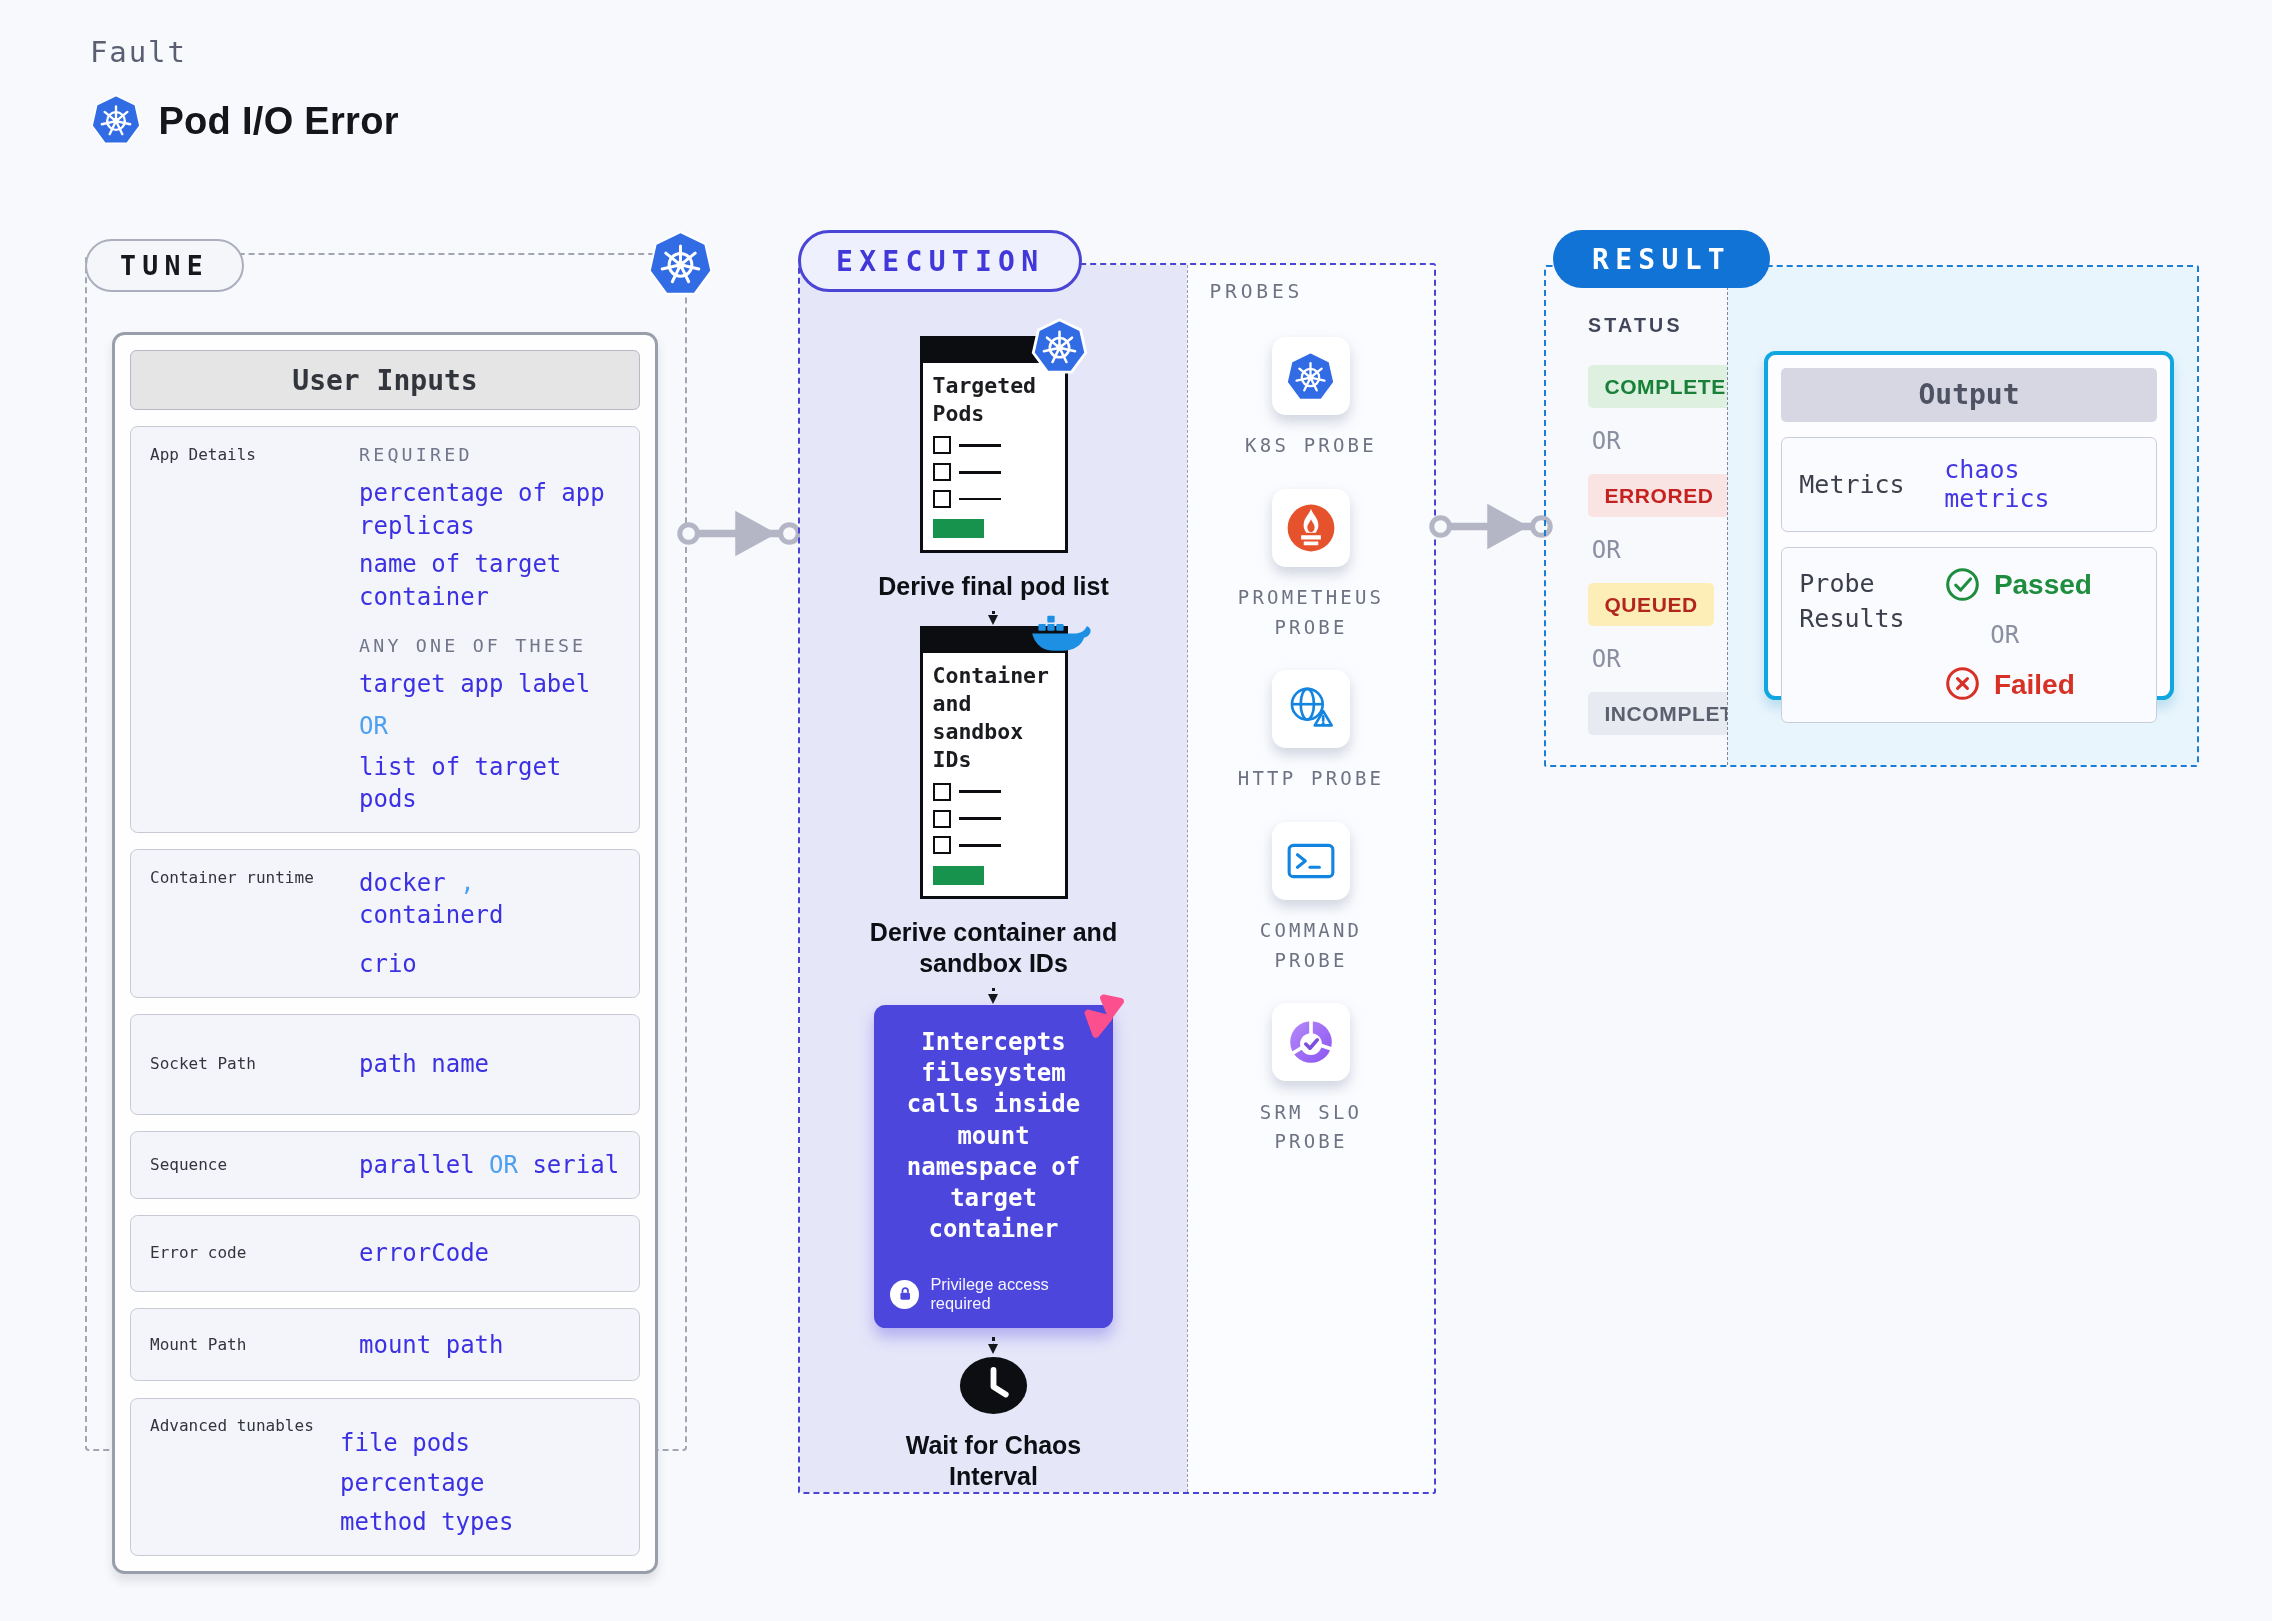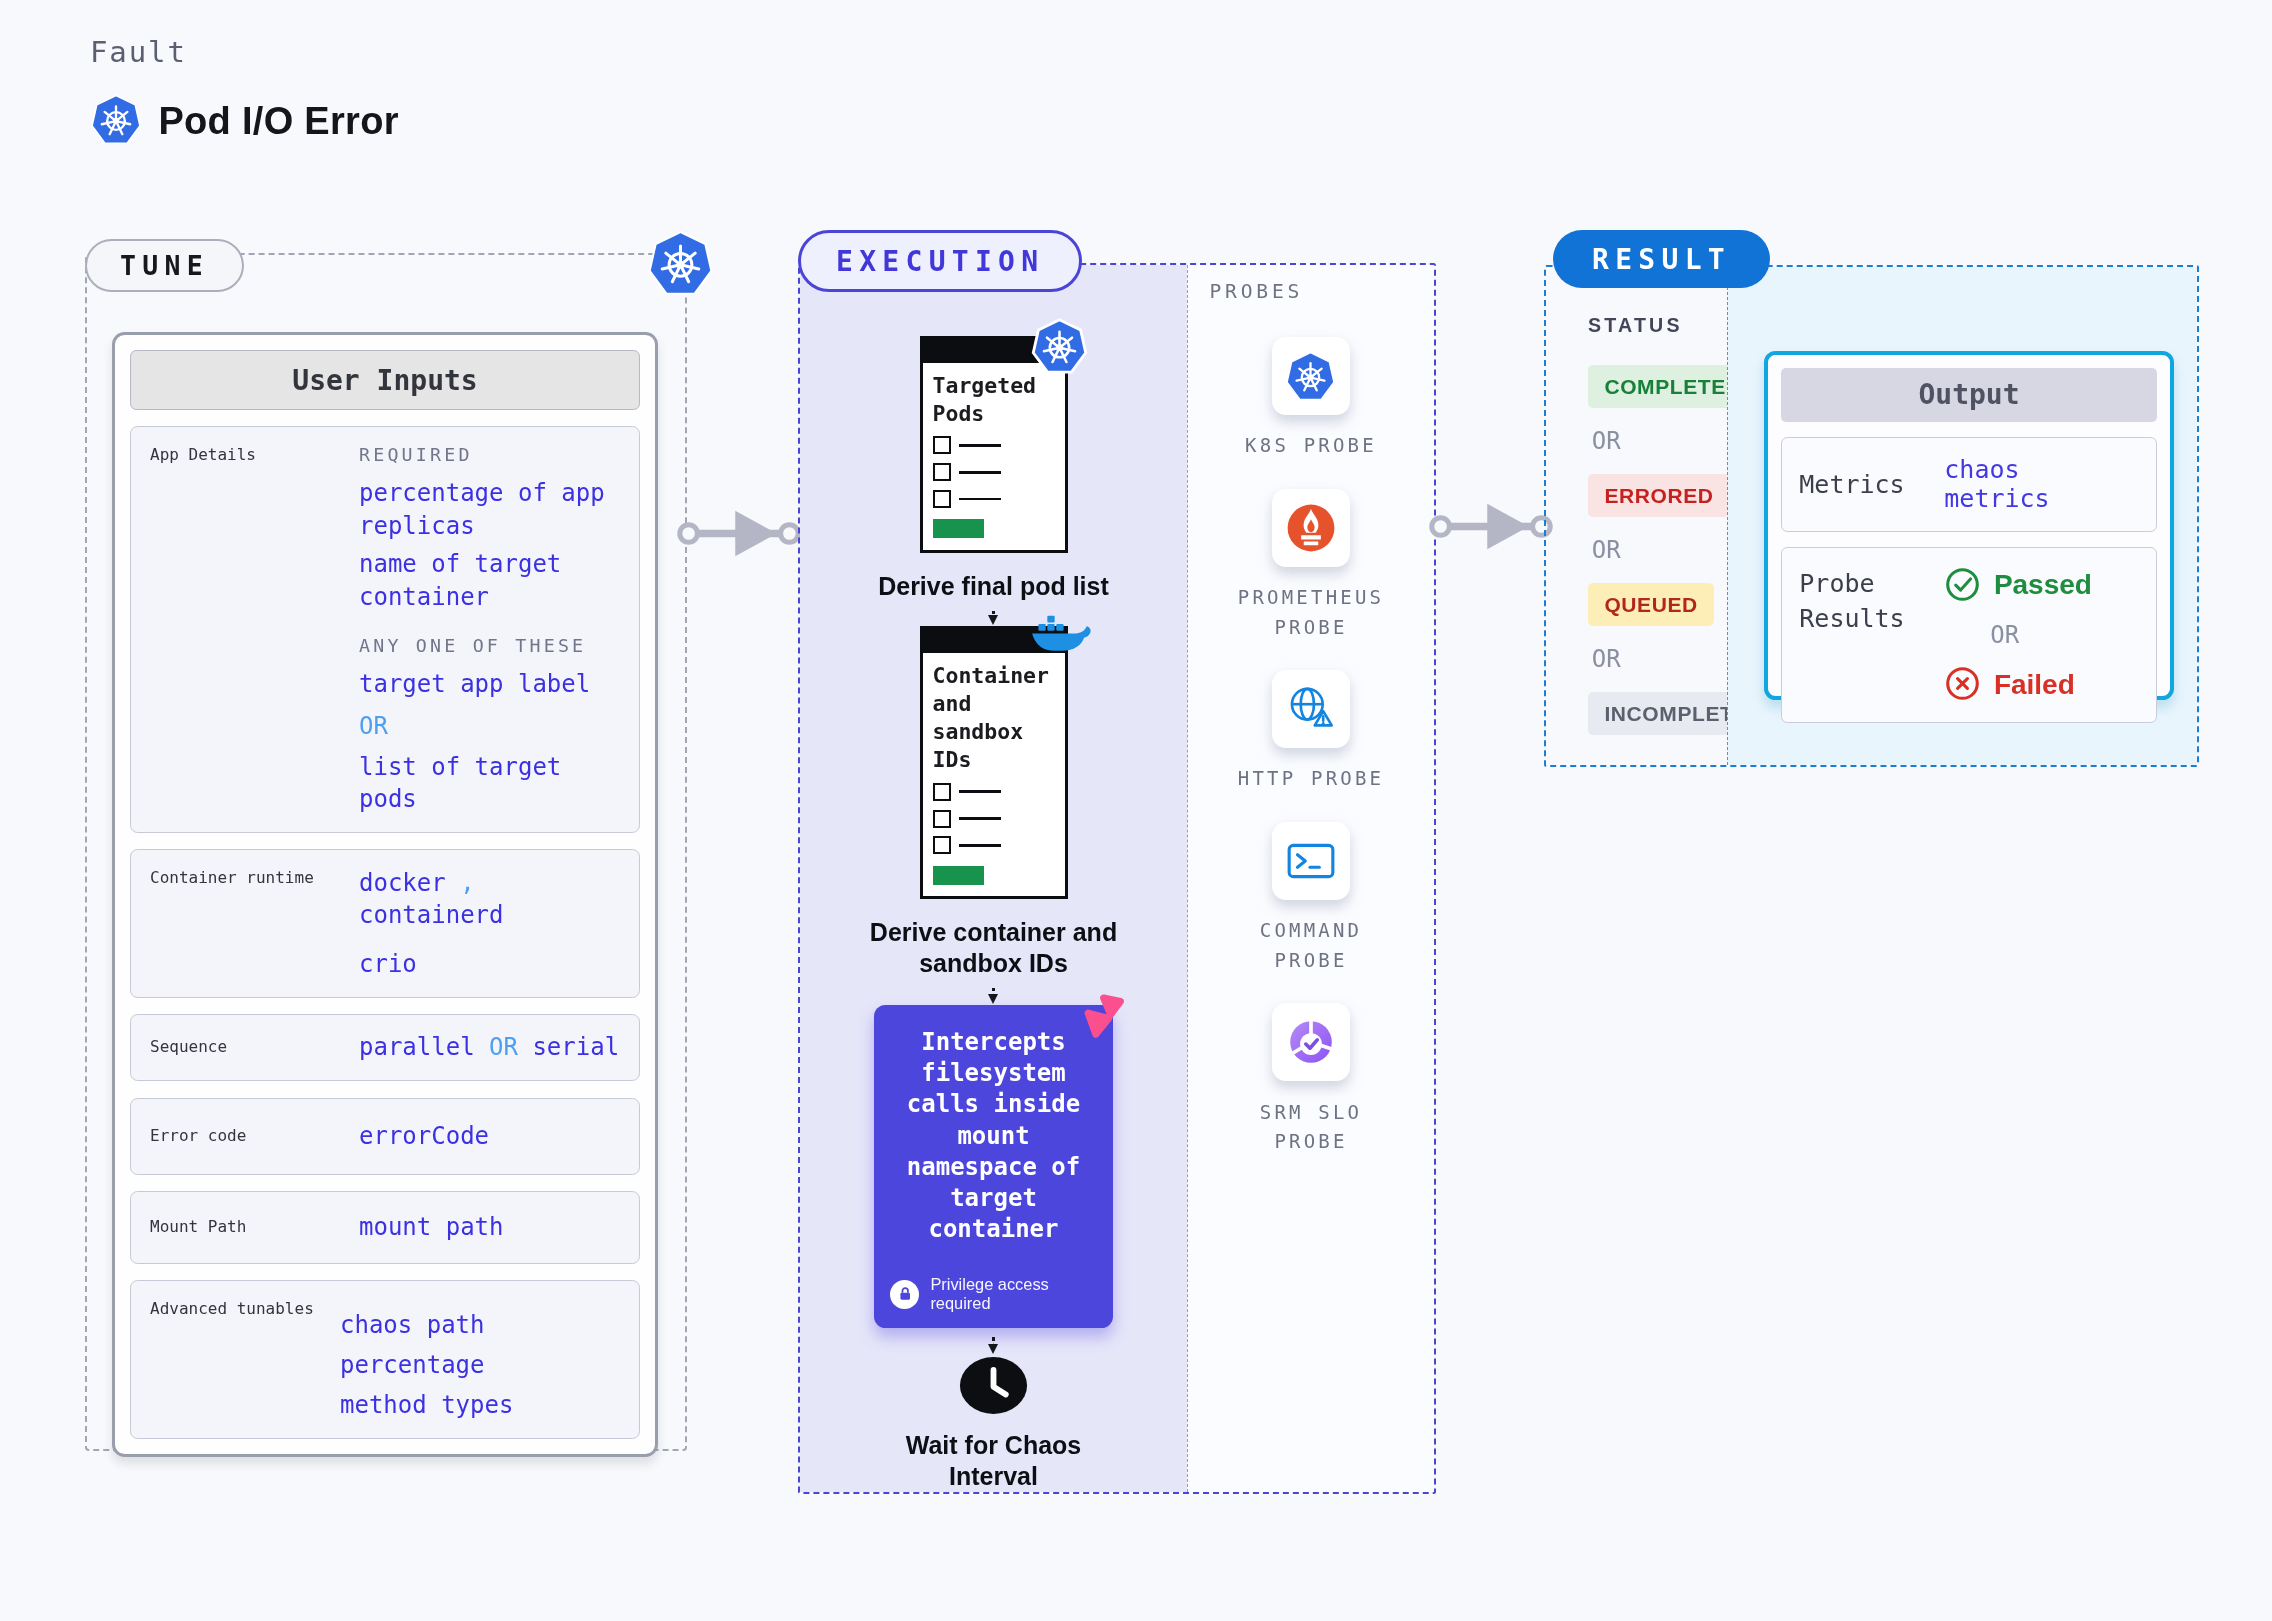--- a/index.html
+++ b/index.html
@@ -173,20 +173,26 @@
     <div class="row" style="min-height:107px;gap:19px;">
       <div class="row-label" style="max-width:190px;">Container runtime</div>
       <div class="row-vals">
         <div class="val mb26"><span>docker</span>
           <span class="or-lite">,</span>
           <span>containerd</span></div>
         <div class="val">crio</div>
       </div>
     </div>
 
+    <div class="row vcenter" style="min-height:101px;">
+      <div class="row-label">Socket Path</div>
+      <div class="row-vals">
+          <div class="val">path name</div>
+        </div>
+    </div>
 
     <div class="row vcenter" style="min-height:66px;">
       <div class="row-label">Sequence</div>
       <div class="row-vals">
           <div class="val">
         <span>parallel</span>
         <span class="or-lite">OR</span>
         <span>serial</span>
       </div>
         </div>
@@ -202,21 +208,21 @@
     <div class="row vcenter" style="min-height:73px;">
       <div class="row-label">Mount Path</div>
       <div class="row-vals">
           <div class="val">mount path</div>
         </div>
     </div>
 
     <div class="row" style="min-height:126px;">
       <div class="row-label" style="max-width:190px;">Advanced tunables</div>
       <div class="row-vals" style="padding-top:3.8px;">
-        <div class="val mt12">chaos path</div>
+        <div class="val mt12">file pods</div>
         <div class="val mt12">percentage</div>
         <div class="val mt12">method types</div>
       </div>
     </div>
   </div>
 
   <div class="abs arrow1">
     <svg width="126" height="63" viewBox="0 0 200 100">
       <line x1="20" y1="50" x2="176" y2="50" stroke="#b4b6c6" stroke-width="12"></line>
       <polygon points="94,14 160,50 94,86" fill="#b4b6c6"></polygon>

